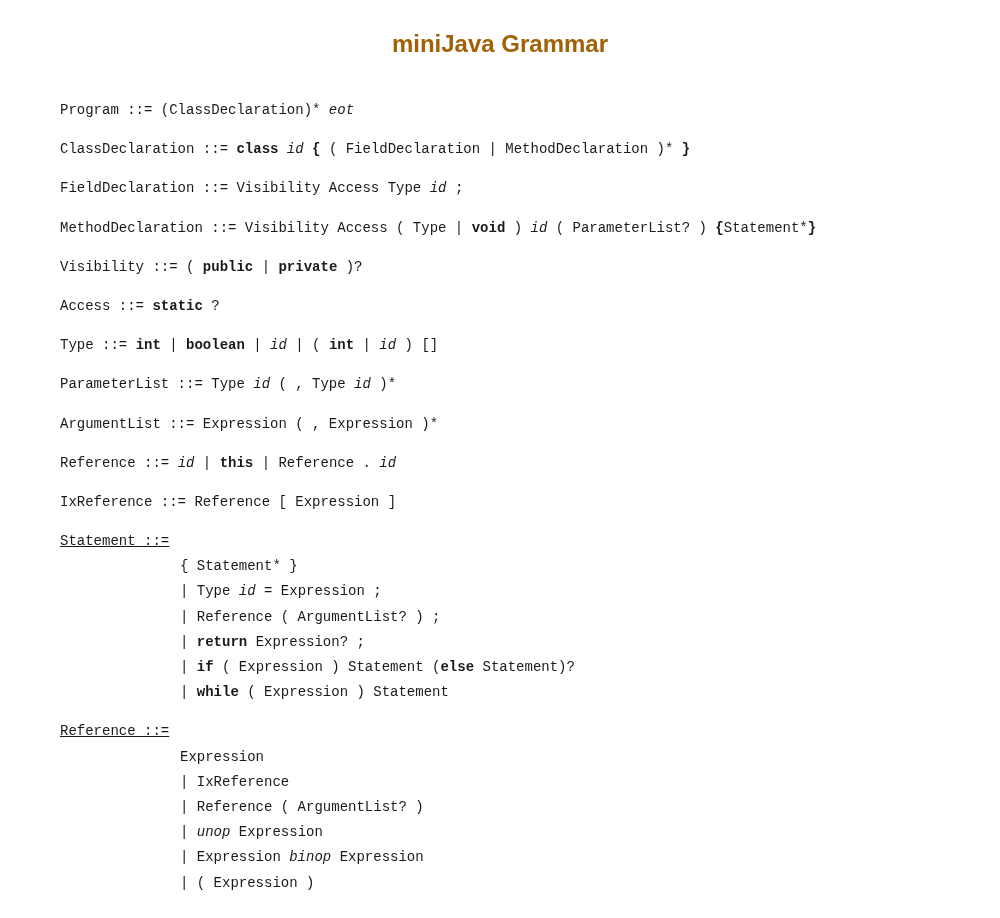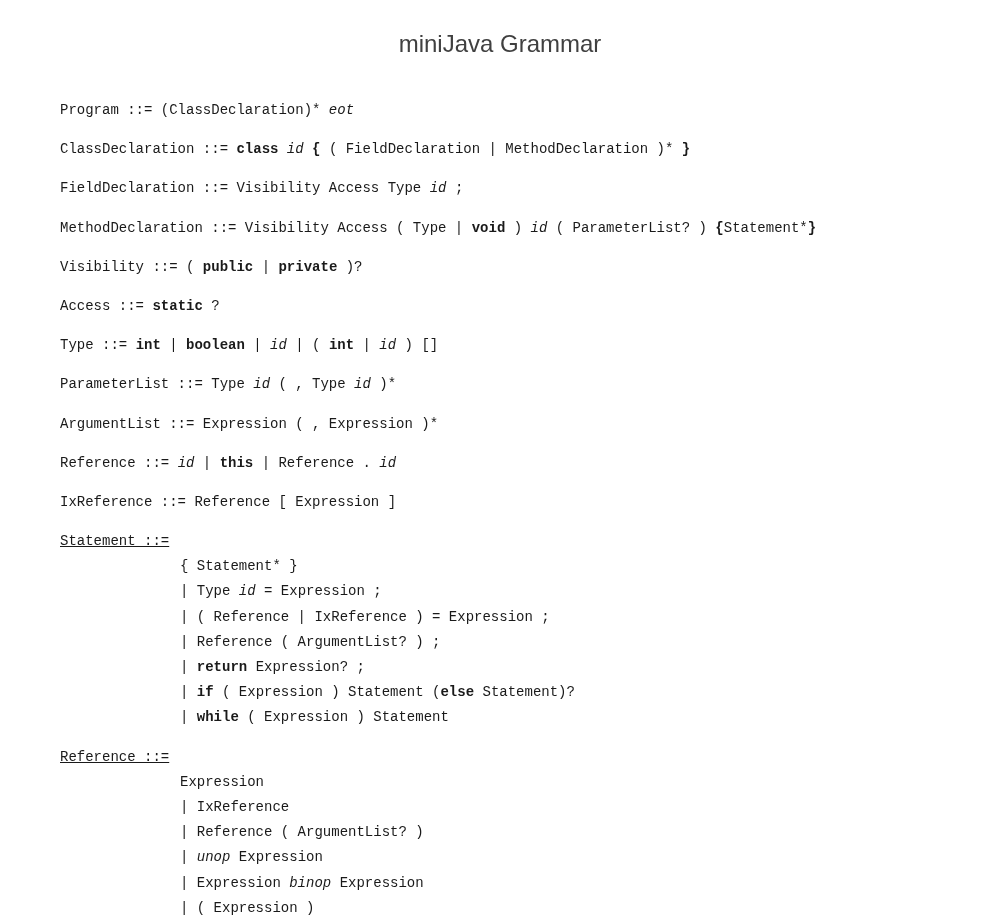--- a/index.html
+++ b/index.html
@@ -11,23 +11,23 @@
       background: #ffffff;
       font-family: 'Courier New', Courier, monospace;
       font-size: 14px;
       color: #1a1a1a;
       padding: 30px 60px;
     }
     h1 {
       text-align: center;
       font-family: Arial, sans-serif;
       font-size: 24px;
-      font-weight: normal;
+      font-weight: bold;
       margin-bottom: 40px;
-      color: #404040;
+      color: #a16207;
     }
     .grammar {
       line-height: 1.8;
     }
     .rule {
       margin-bottom: 14px;
       font-size: 14px;
     }
     .rule-block {
       margin-bottom: 14px;
@@ -94,21 +94,20 @@
   </div>
 
   <div class="rule">
     IxReference ::= Reference [ Expression ]
   </div>
 
   <div class="rule-block">
     <span class="rule-head">Statement ::=</span>
     <span class="rule-alt">{ Statement* }</span>
     <span class="rule-alt">| Type <em>id</em> = Expression ;</span>
-    <span class="rule-alt">| ( Reference | IxReference ) = Expression ;</span>
     <span class="rule-alt">| Reference ( ArgumentList? ) ;</span>
     <span class="rule-alt">| <span class="kw">return</span> Expression? ;</span>
     <span class="rule-alt">| <span class="kw">if</span> ( Expression ) Statement (<span class="kw">else</span> Statement)?</span>
     <span class="rule-alt">| <span class="kw">while</span> ( Expression ) Statement</span>
   </div>
 
   <div class="rule-block">
     <span class="rule-head">Reference ::=</span>
     <span class="rule-alt">Expression</span>
     <span class="rule-alt">| IxReference</span>

